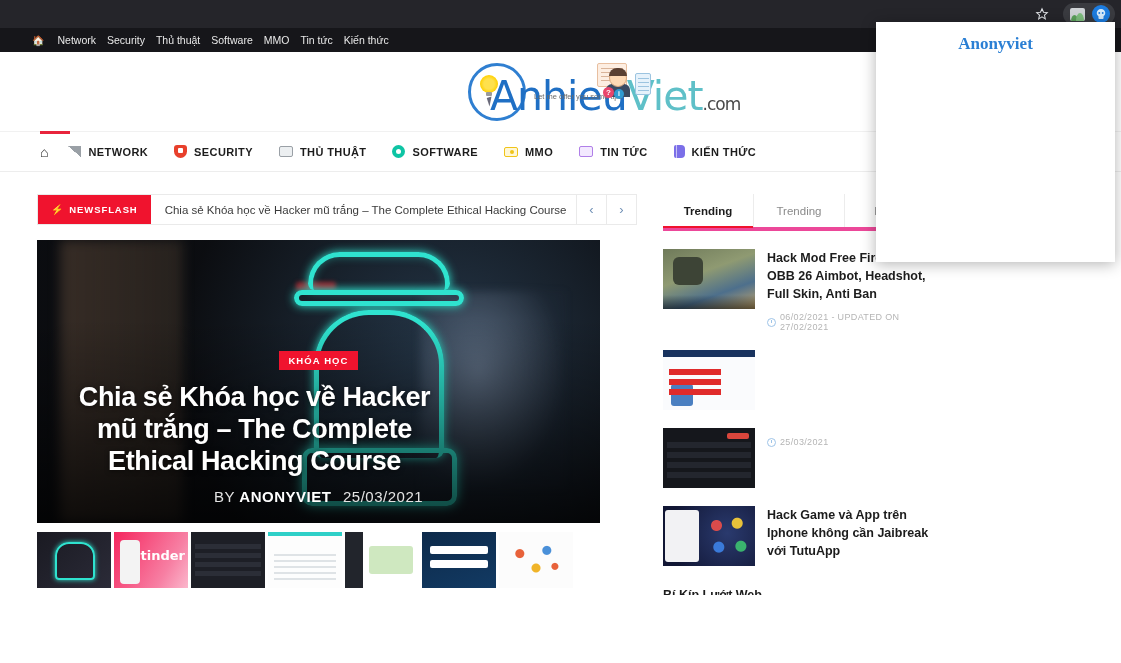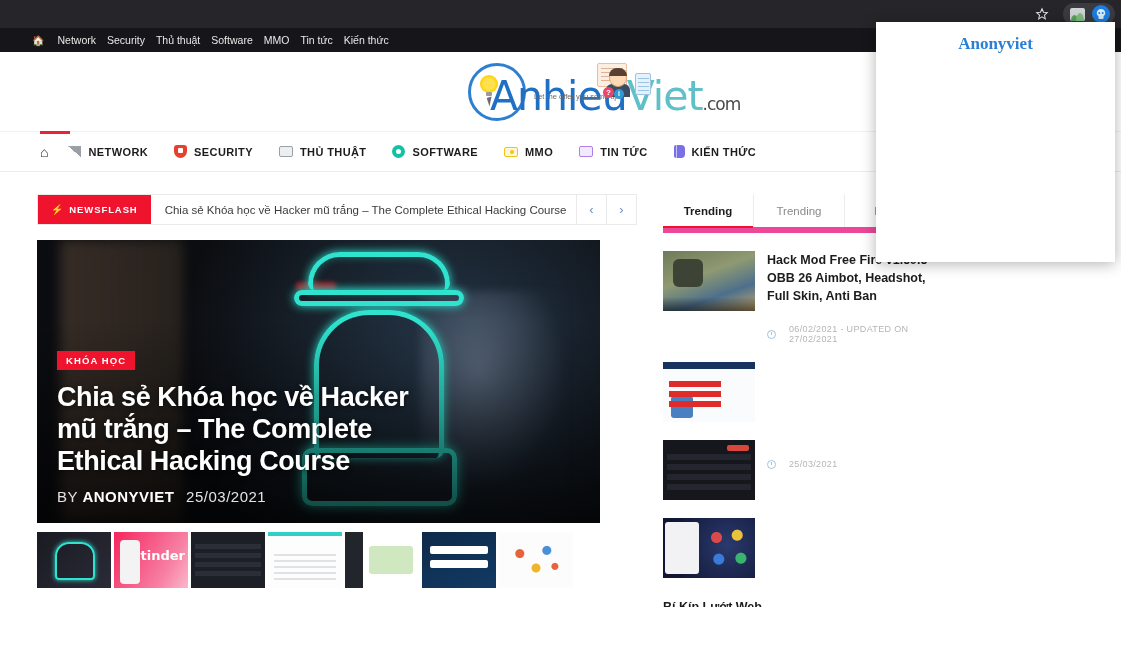--- a/index.html
+++ b/index.html
@@ -355,21 +355,21 @@
     position:absolute; left:10px; top:200px;
     width:155px; height:58px;
     border: 5px solid #2fe3cf;
     border-radius: 10px;
     box-shadow: 0 0 12px #2fe3cf;
   }
   .hero-overlay {
     position: absolute; inset: 0;
     background: linear-gradient(to top, rgba(0,0,0,0.72) 0%, rgba(0,0,0,0.25) 45%, rgba(0,0,0,0) 72%);
   }
-  .hero-text { position: absolute; left: 20px; bottom: 18px; right: 20px; }
+  .hero-text { position: absolute; left: 20px; bottom: 18px; right: 20px; text-align: center; }
   .khoa-hoc {
     display: inline-block;
     background: #f0132e; color: #fff;
     font-size: 9.5px; font-weight: bold; letter-spacing: 1.1px;
     padding: 4px 9px;
     margin-bottom: 11px;
   }
   .hero-title {
     color: #fff;
     font-size: 27px; line-height: 1.19;
@@ -439,21 +439,21 @@
     background:
       radial-gradient(circle at 20% 30%, #e8623a 0 4px, transparent 5px),
       radial-gradient(circle at 70% 20%, #4a90d9 0 4px, transparent 5px),
       radial-gradient(circle at 50% 75%, #f0b429 0 4px, transparent 5px),
       radial-gradient(circle at 85% 70%, #e8623a 0 3px, transparent 4px);
   }
 
   
   .tabs {
     display: flex;
-    border-bottom: 6px solid #ec4899;
+    border-bottom: 4px solid #ec4899;
   }
   .tab {
     flex: 1;
     text-align: center;
     font-size: 11.5px;
     padding: 11px 0 10px;
     color: #8b8b8b;
     cursor: pointer;
     border-right: 1px solid #ececec;
     position: relative;
@@ -517,23 +517,23 @@
       radial-gradient(circle at 30% 72%, #3a7ad9 0 5px, transparent 6px),
       radial-gradient(circle at 78% 70%, #3ab36e 0 5px, transparent 6px);
   }
   .post-body { flex: 1; min-width: 0; }
   .post-title {
     font-size: 12.5px; font-weight: bold; color: #1c1c1c;
     line-height: 1.44;
     cursor: pointer;
   }
   .post-date {
-    margin-top: 19px;
+    margin-top: 9px;
     font-size: 9px; color: #b5b5b5; letter-spacing: 0.35px;
-    display: flex; align-items: center; gap: 13px;
+    display: flex; align-items: center; gap: 4px;
   }
   .clock {
     width: 9px; height: 9px; border: 1.2px solid #9ec4e8; border-radius: 50%;
     position: relative; flex: 0 0 9px;
   }
   .clock::after {
     content:""; position:absolute; left:3.2px; top:1.5px;
     width:1.2px; height:3.2px; background:#9ec4e8;
   }
   .post-cut { margin-top: 20px; overflow: hidden; height: 9px; }
@@ -775,20 +775,21 @@
           <div class="post-date">
             <span class="clock"></span>
             <span>25/03/2021</span>
           </div>
         </div>
       </div>
 
       <div class="post">
         <div class="post-thumb pt4"></div>
         <div class="post-body">
+          <div class="post-title">Hack Game và App trên Iphone không cần Jaibreak với TutuApp</div>
         </div>
       </div>
 
       <div class="post-cut">
         <div class="post-title">Bí Kíp Lướt Web</div>
       </div>
     </div>
 
   </div>
 </div>

